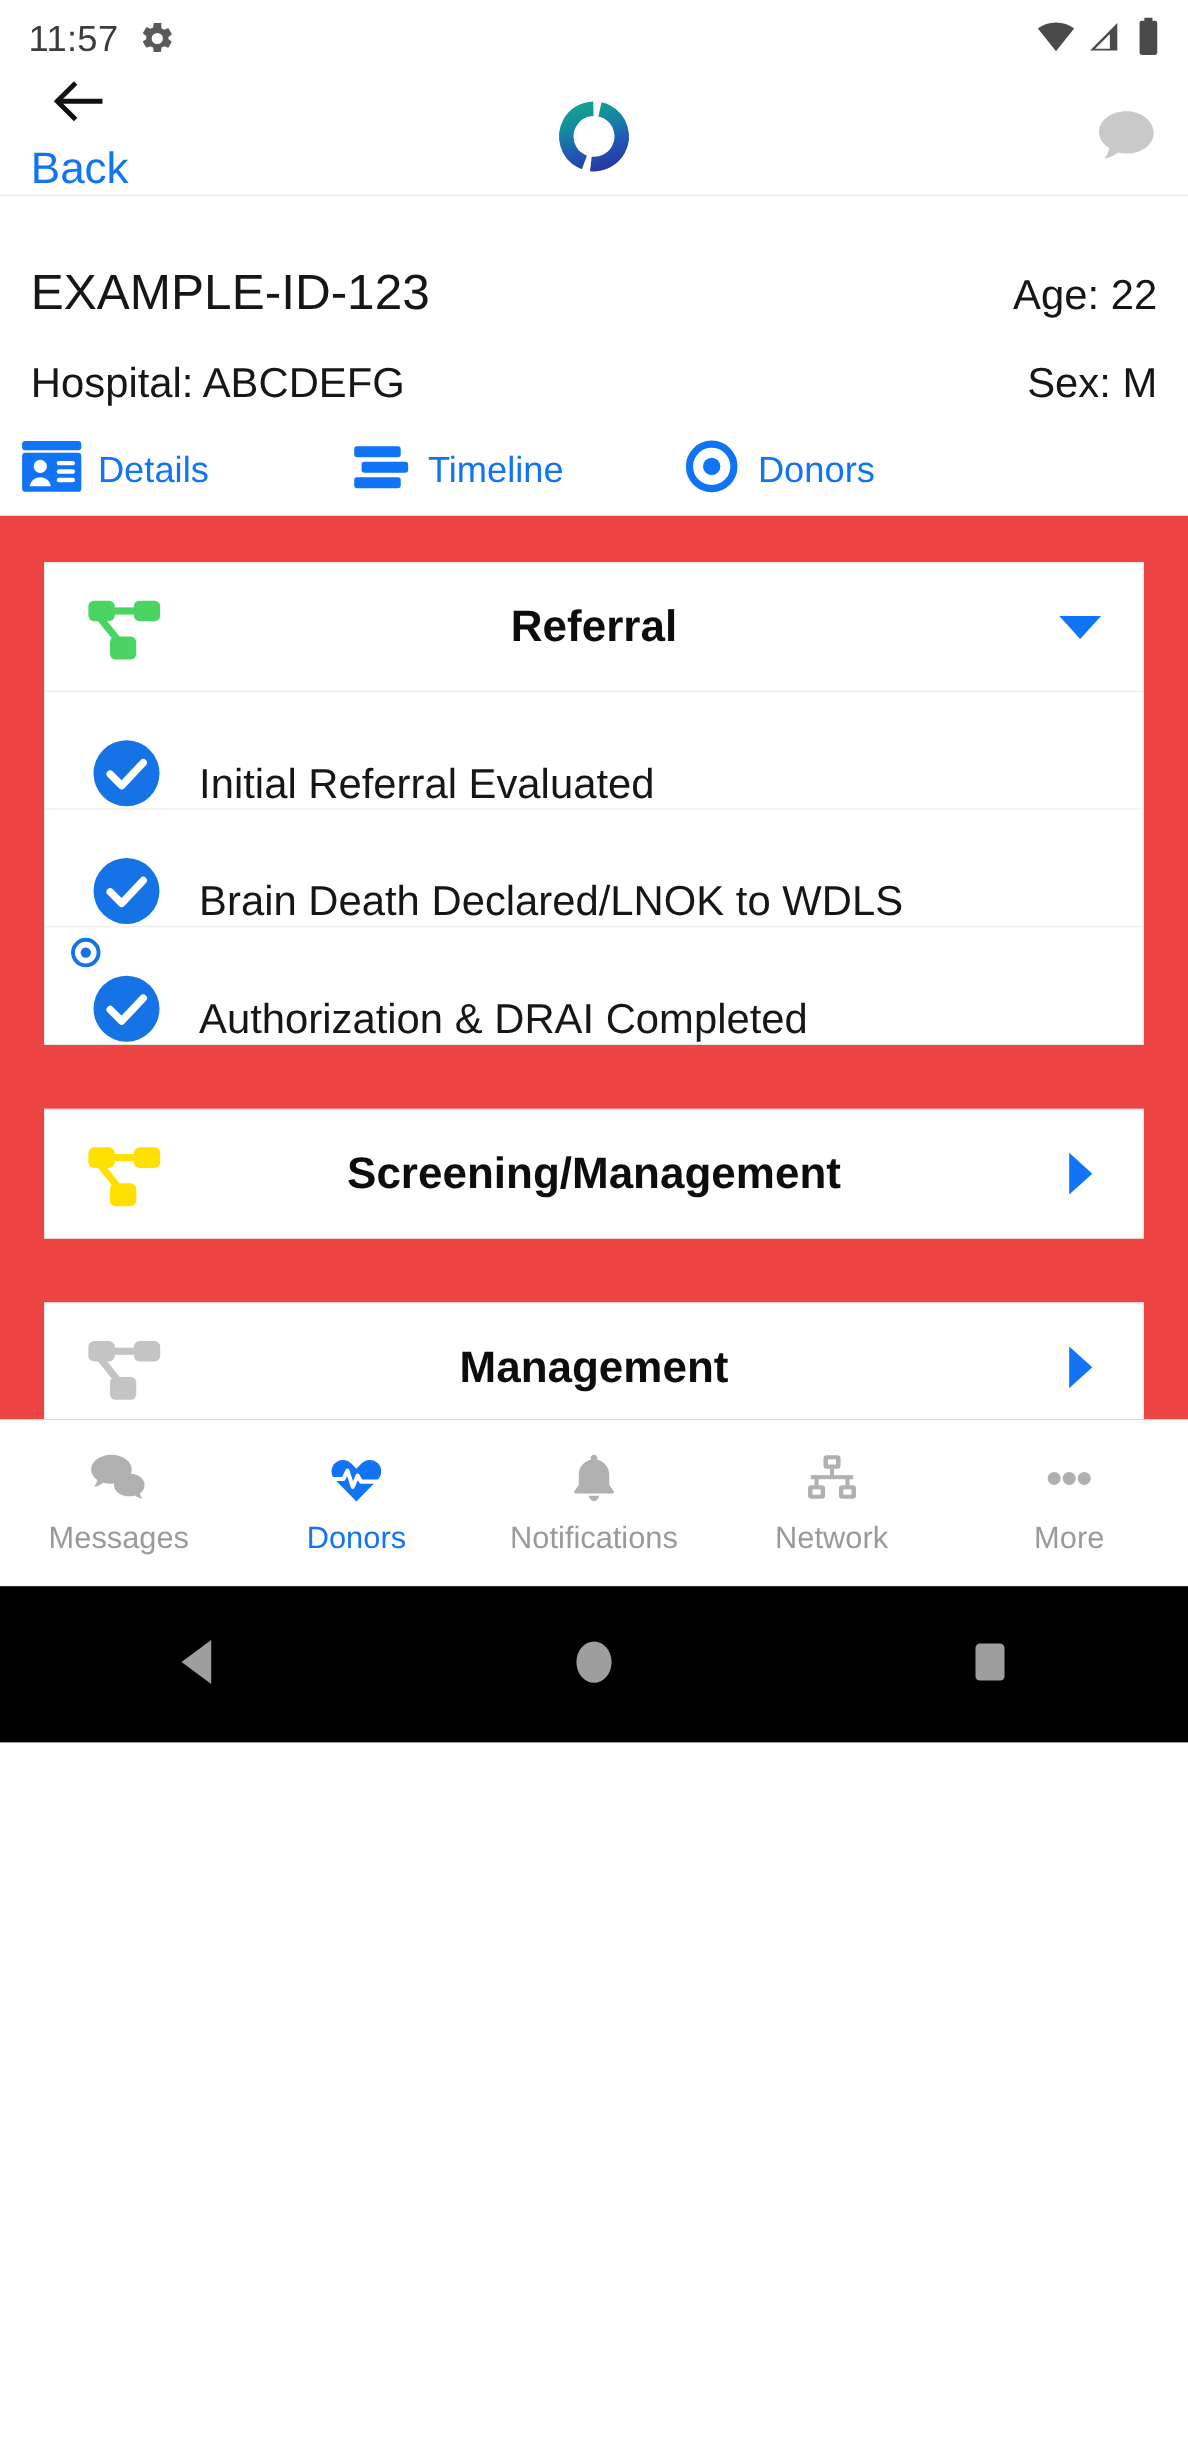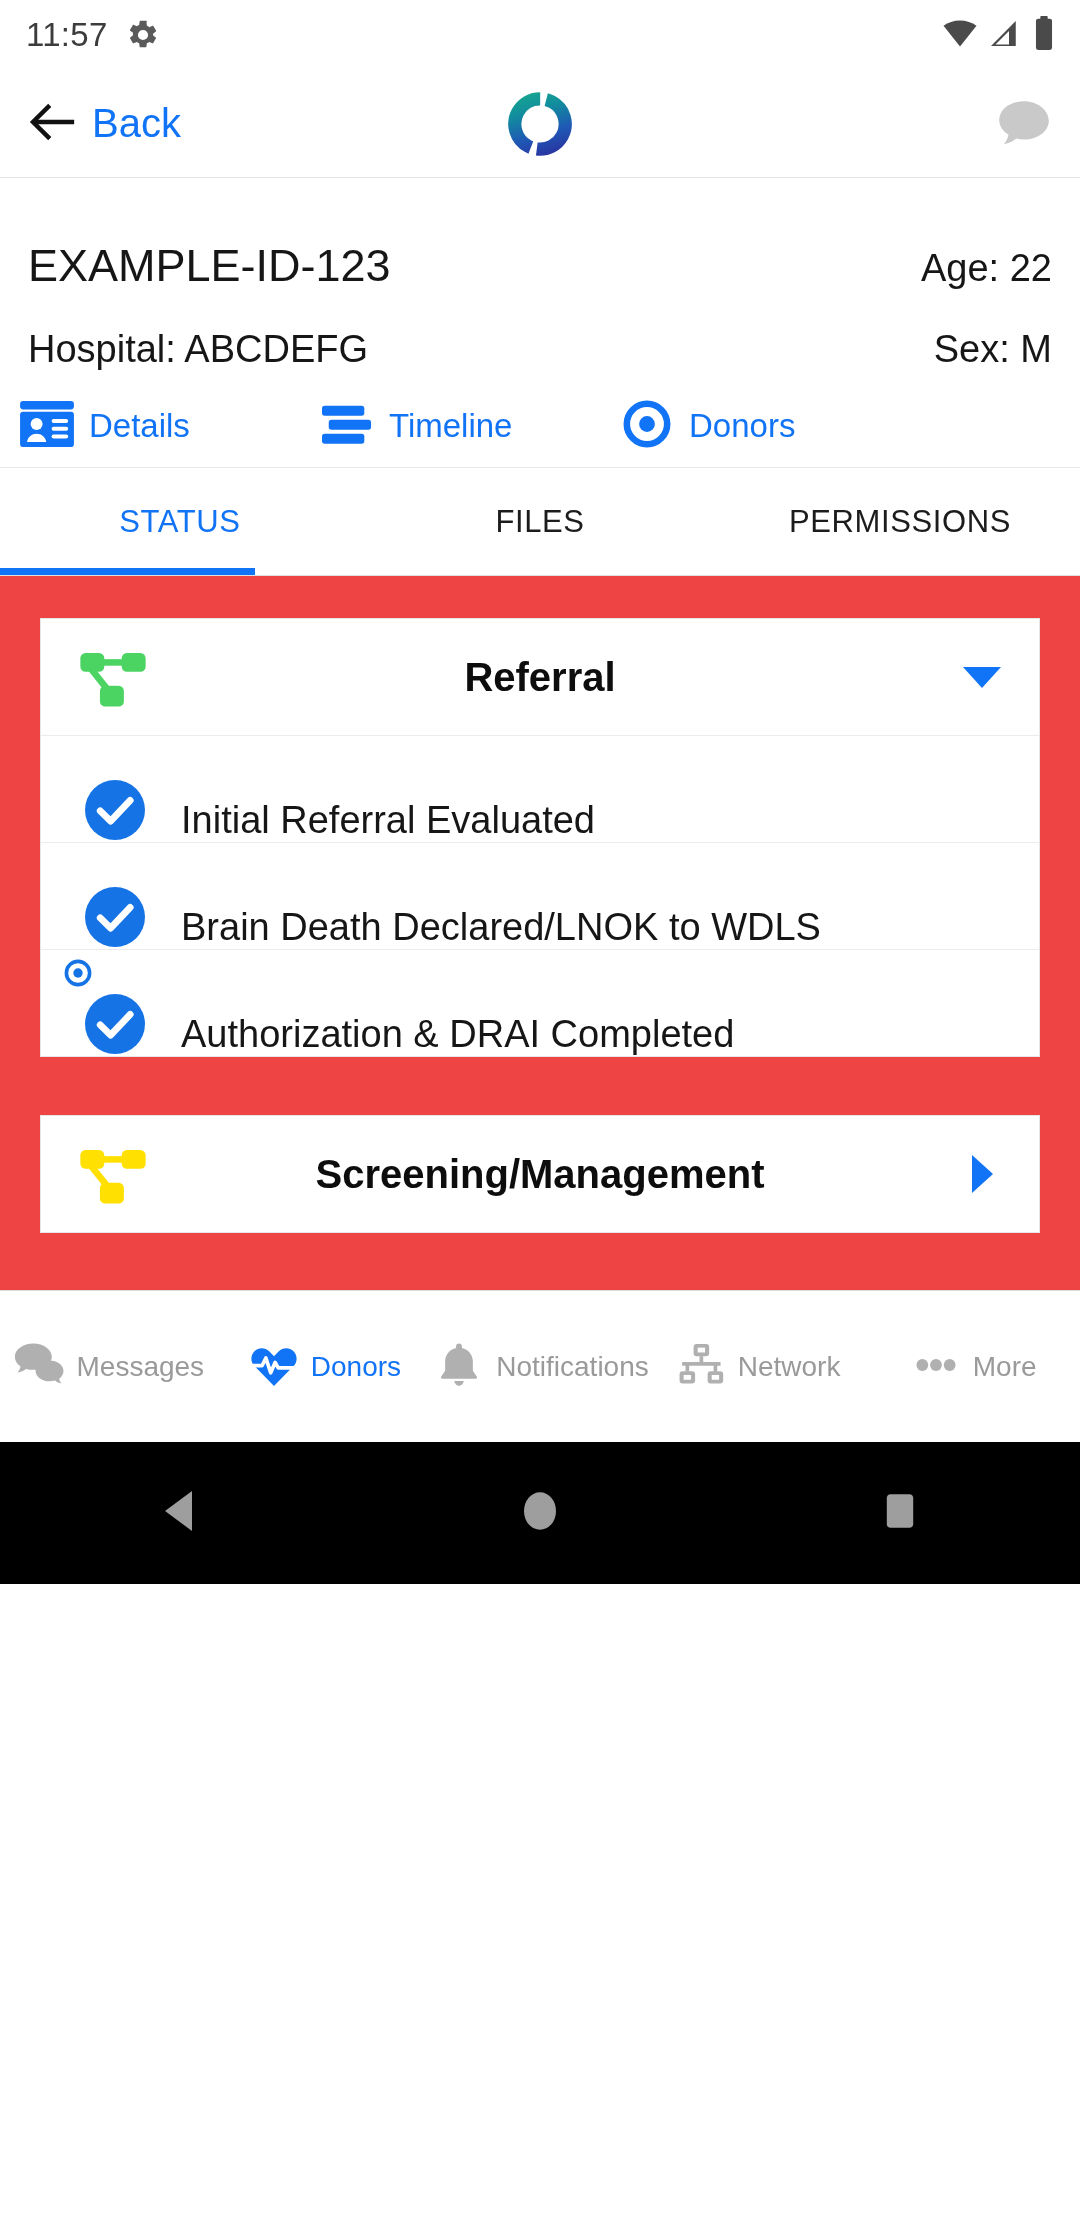--- a/index.html
+++ b/index.html
@@ -23,21 +23,21 @@
   .sb-right { margin-left:auto; display:flex; align-items:center; gap:11px; }
 
   
   .appbar {
     height:108px; flex:0 0 108px;
     display:flex; align-items:center;
     padding:0 28px; position:relative;
     background:#ffffff;
     border-bottom:1px solid #e4e4e4;
   }
-  .back-btn { display:flex; align-items:center; gap:14px; cursor:pointer; }
+  .back-btn { display:flex; align-items:center; gap:14px; cursor:pointer;flex-direction:column; }
   .back-label { font-size:40px; color:#1173f5; }
   .logo-wrap { position:absolute; left:50%; transform:translateX(-50%); display:flex; align-items:center; }
   .chat-icon { margin-left:auto; display:flex; align-items:center; }
 
   
   .patient {
     padding:26px 28px 6px 28px;
     background:#ffffff;
   }
   .p-row { display:flex; align-items:baseline; justify-content:space-between;margin-top:36px; }
@@ -111,21 +111,21 @@
   .check-mark { flex:0 0 auto; width:92px; display:flex; align-items:center; justify-content:center; }
   .check-label { font-size:38px; color:#161616; white-space:nowrap; }
 
   
   .bottomnav {
     flex:0 0 152px; height:152px;
     display:flex; background:#ffffff;
     border-top:1px solid #dadada;
   }
   .bn-item {
-    flex:1; display:flex; flex-direction:row;
+    flex:1; display:flex; flex-direction:column;
     align-items:center; justify-content:center; gap:9px;
     cursor:pointer;
   }
   .bn-label { font-size:28px; color:#9a9a9a; }
   .bn-item.active .bn-label { color:#1173f5; }
 
   
   .sysnav {
     flex:0 0 142px; height:142px;
     background:#000000;
@@ -241,26 +241,20 @@
       <span>
         <svg width="58" height="50" viewBox="0 0 30 26">
           <circle cx="15" cy="13" r="10.5" fill="none" stroke="#1173f5" stroke-width="3.4"></circle>
           <circle cx="15" cy="13" r="4.1" fill="#1173f5"></circle>
         </svg>
       </span>
       <span class="quick-label">Donors</span>
     </div>
   </div>
 
-  <div class="tabs">
-    <div class="tab active">STATUS</div>
-    <div class="tab">FILES</div>
-    <div class="tab">PERMISSIONS</div>
-    <div class="tab-underline"></div>
-  </div>
 
   <div class="content">
 
     <div class="card">
       <div class="card-head">
         <span class="card-icon">
           <svg width="74" height="66" viewBox="0 0 34 30">
             <rect x="2" y="4" width="11" height="8.6" rx="2.4" fill="#4cd463"></rect>
             <rect x="21" y="4" width="11" height="8.6" rx="2.4" fill="#4cd463"></rect>
             <rect x="11" y="19" width="11" height="9.6" rx="2.4" fill="#4cd463"></rect>

